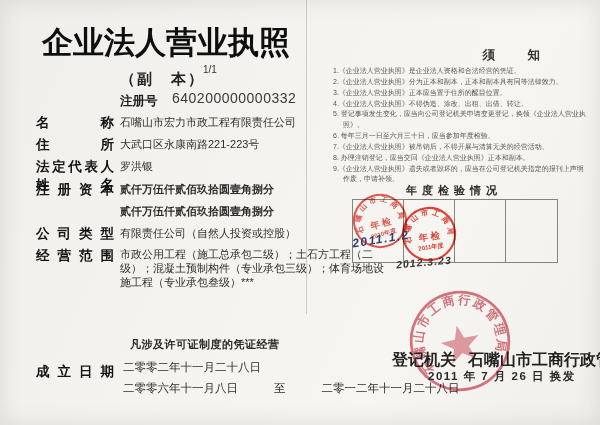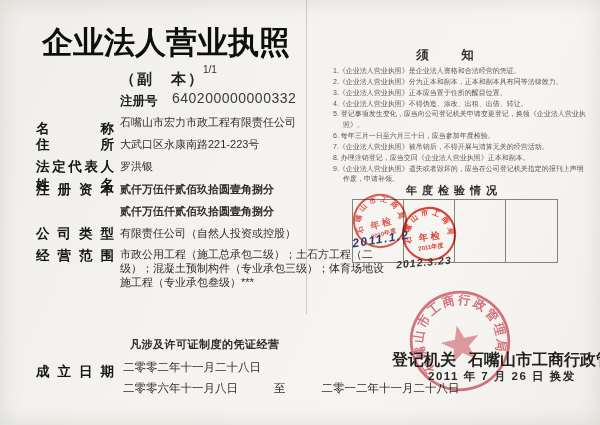--- a/index.html
+++ b/index.html
@@ -13,21 +13,21 @@
   .subtitle{left:120px;top:70px;font-size:15px;font-weight:700;color:#222;letter-spacing:2px;}
   .copyratio{left:203px;top:64px;font-size:10px;color:#333;}
   .regnolabel{left:120px;top:93px;font-size:12.5px;font-weight:700;color:#1d1d1d;}
   .regno{left:172px;top:90px;font-size:14px;color:#3a3a3a;letter-spacing:.5px;}
   .flabel{left:36px;width:78px;font-size:13.5px;font-weight:700;color:#141414;
     text-align:justify;text-align-last:justify;white-space:normal;}
   .fvalue{left:120px;font-size:11px;color:#2e2d2b;font-weight:500;white-space:nowrap;}
   .fvalue.wrap{white-space:normal;width:274px;line-height:14px;}
   .lnote{left:130px;top:337px;font-size:11px;font-weight:700;color:#2b2a28;letter-spacing:.5px;}
   .bdate{font-size:11.5px;color:#2e2d2b;font-weight:500;white-space:nowrap;}
-  .noticeTitle{left:350px;top:47px;width:200px;text-align:center;font-size:12.5px;font-weight:700;
+  .noticeTitle{left:350px;top:47px;width:200px;text-align:right;font-size:12.5px;font-weight:700;
     letter-spacing:10px;color:#35332f;}
   .noticeList{left:333px;top:66px;width:254px;font-size:7px;line-height:1.55;color:#5a564f;}
   .noticeList div{padding-left:10px;text-indent:-10px;}
   .annualTitle{left:352px;top:183px;width:204px;text-align:center;font-size:11px;font-weight:700;
     letter-spacing:5px;color:#2f2d2a;}
   .ctable{left:352px;top:199px;width:204px;height:62px;display:grid;grid-template-columns:repeat(4,1fr);
     border:1px solid #85837c;}
   .ctable .cell{border-right:1px solid #85837c;}
   .ctable .cell:last-child{border-right:none;}
   .stamp{mix-blend-mode:multiply;}
@@ -48,21 +48,21 @@
 
 <div class="page">
   <div class="fold"></div>
 
   <div class="abs subtitle">（副　本）</div>
   <div class="abs title">企业法人营业执照</div>
   <div class="abs copyratio">1/1</div>
   <div class="abs regnolabel">注册号</div>
   <div class="abs regno">640200000000332</div>
 
-  <div class="abs flabel" style="top:120px">名称</div>
+  <div class="abs flabel" style="top:114px">名称</div>
   <div class="abs fvalue" style="top:115px">石嘴山市宏力市政工程有限责任公司</div>
 
   <div class="abs flabel" style="top:136px">住所</div>
   <div class="abs fvalue" style="top:137px">大武口区永康南路221-223号</div>
 
   <div class="abs flabel" style="top:158px">法定代表人姓名</div>
   <div class="abs fvalue" style="top:159px">罗洪银</div>
 
   <div class="abs flabel" style="top:181px">注册资本</div>
   <div class="abs fvalue" style="top:182px;font-weight:700">贰仟万伍仟贰佰玖拾圆壹角捌分</div>

